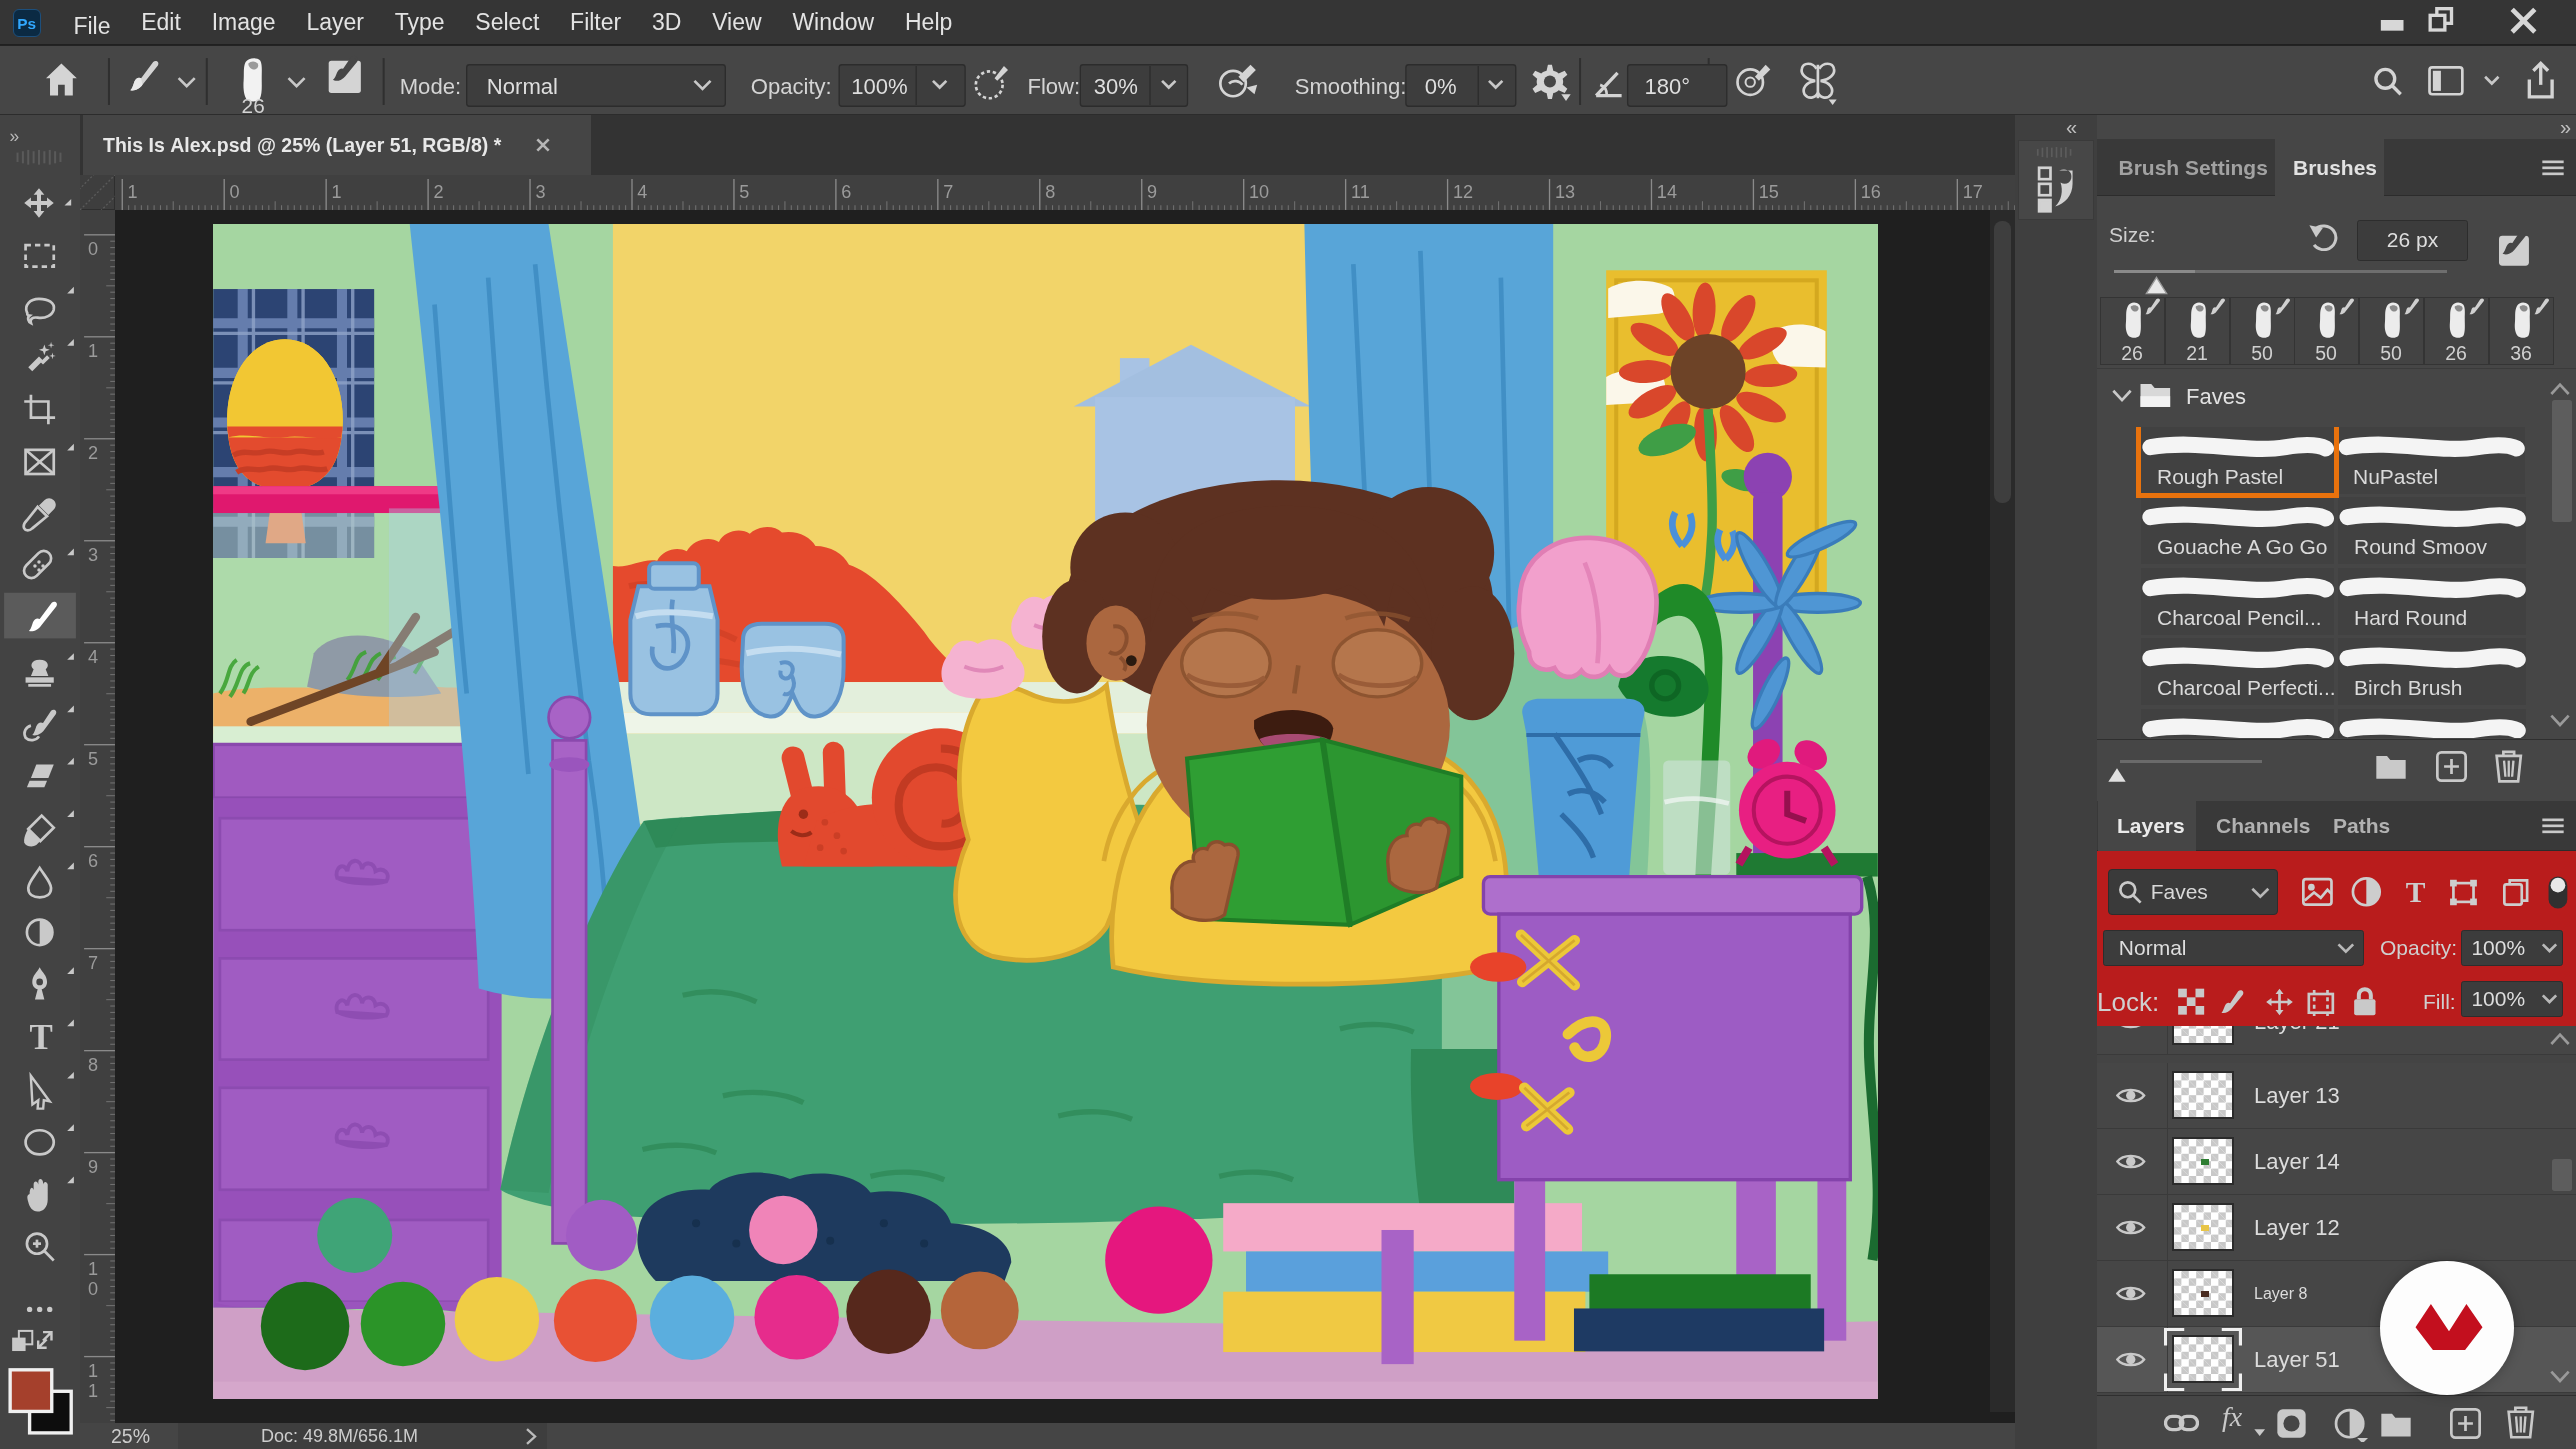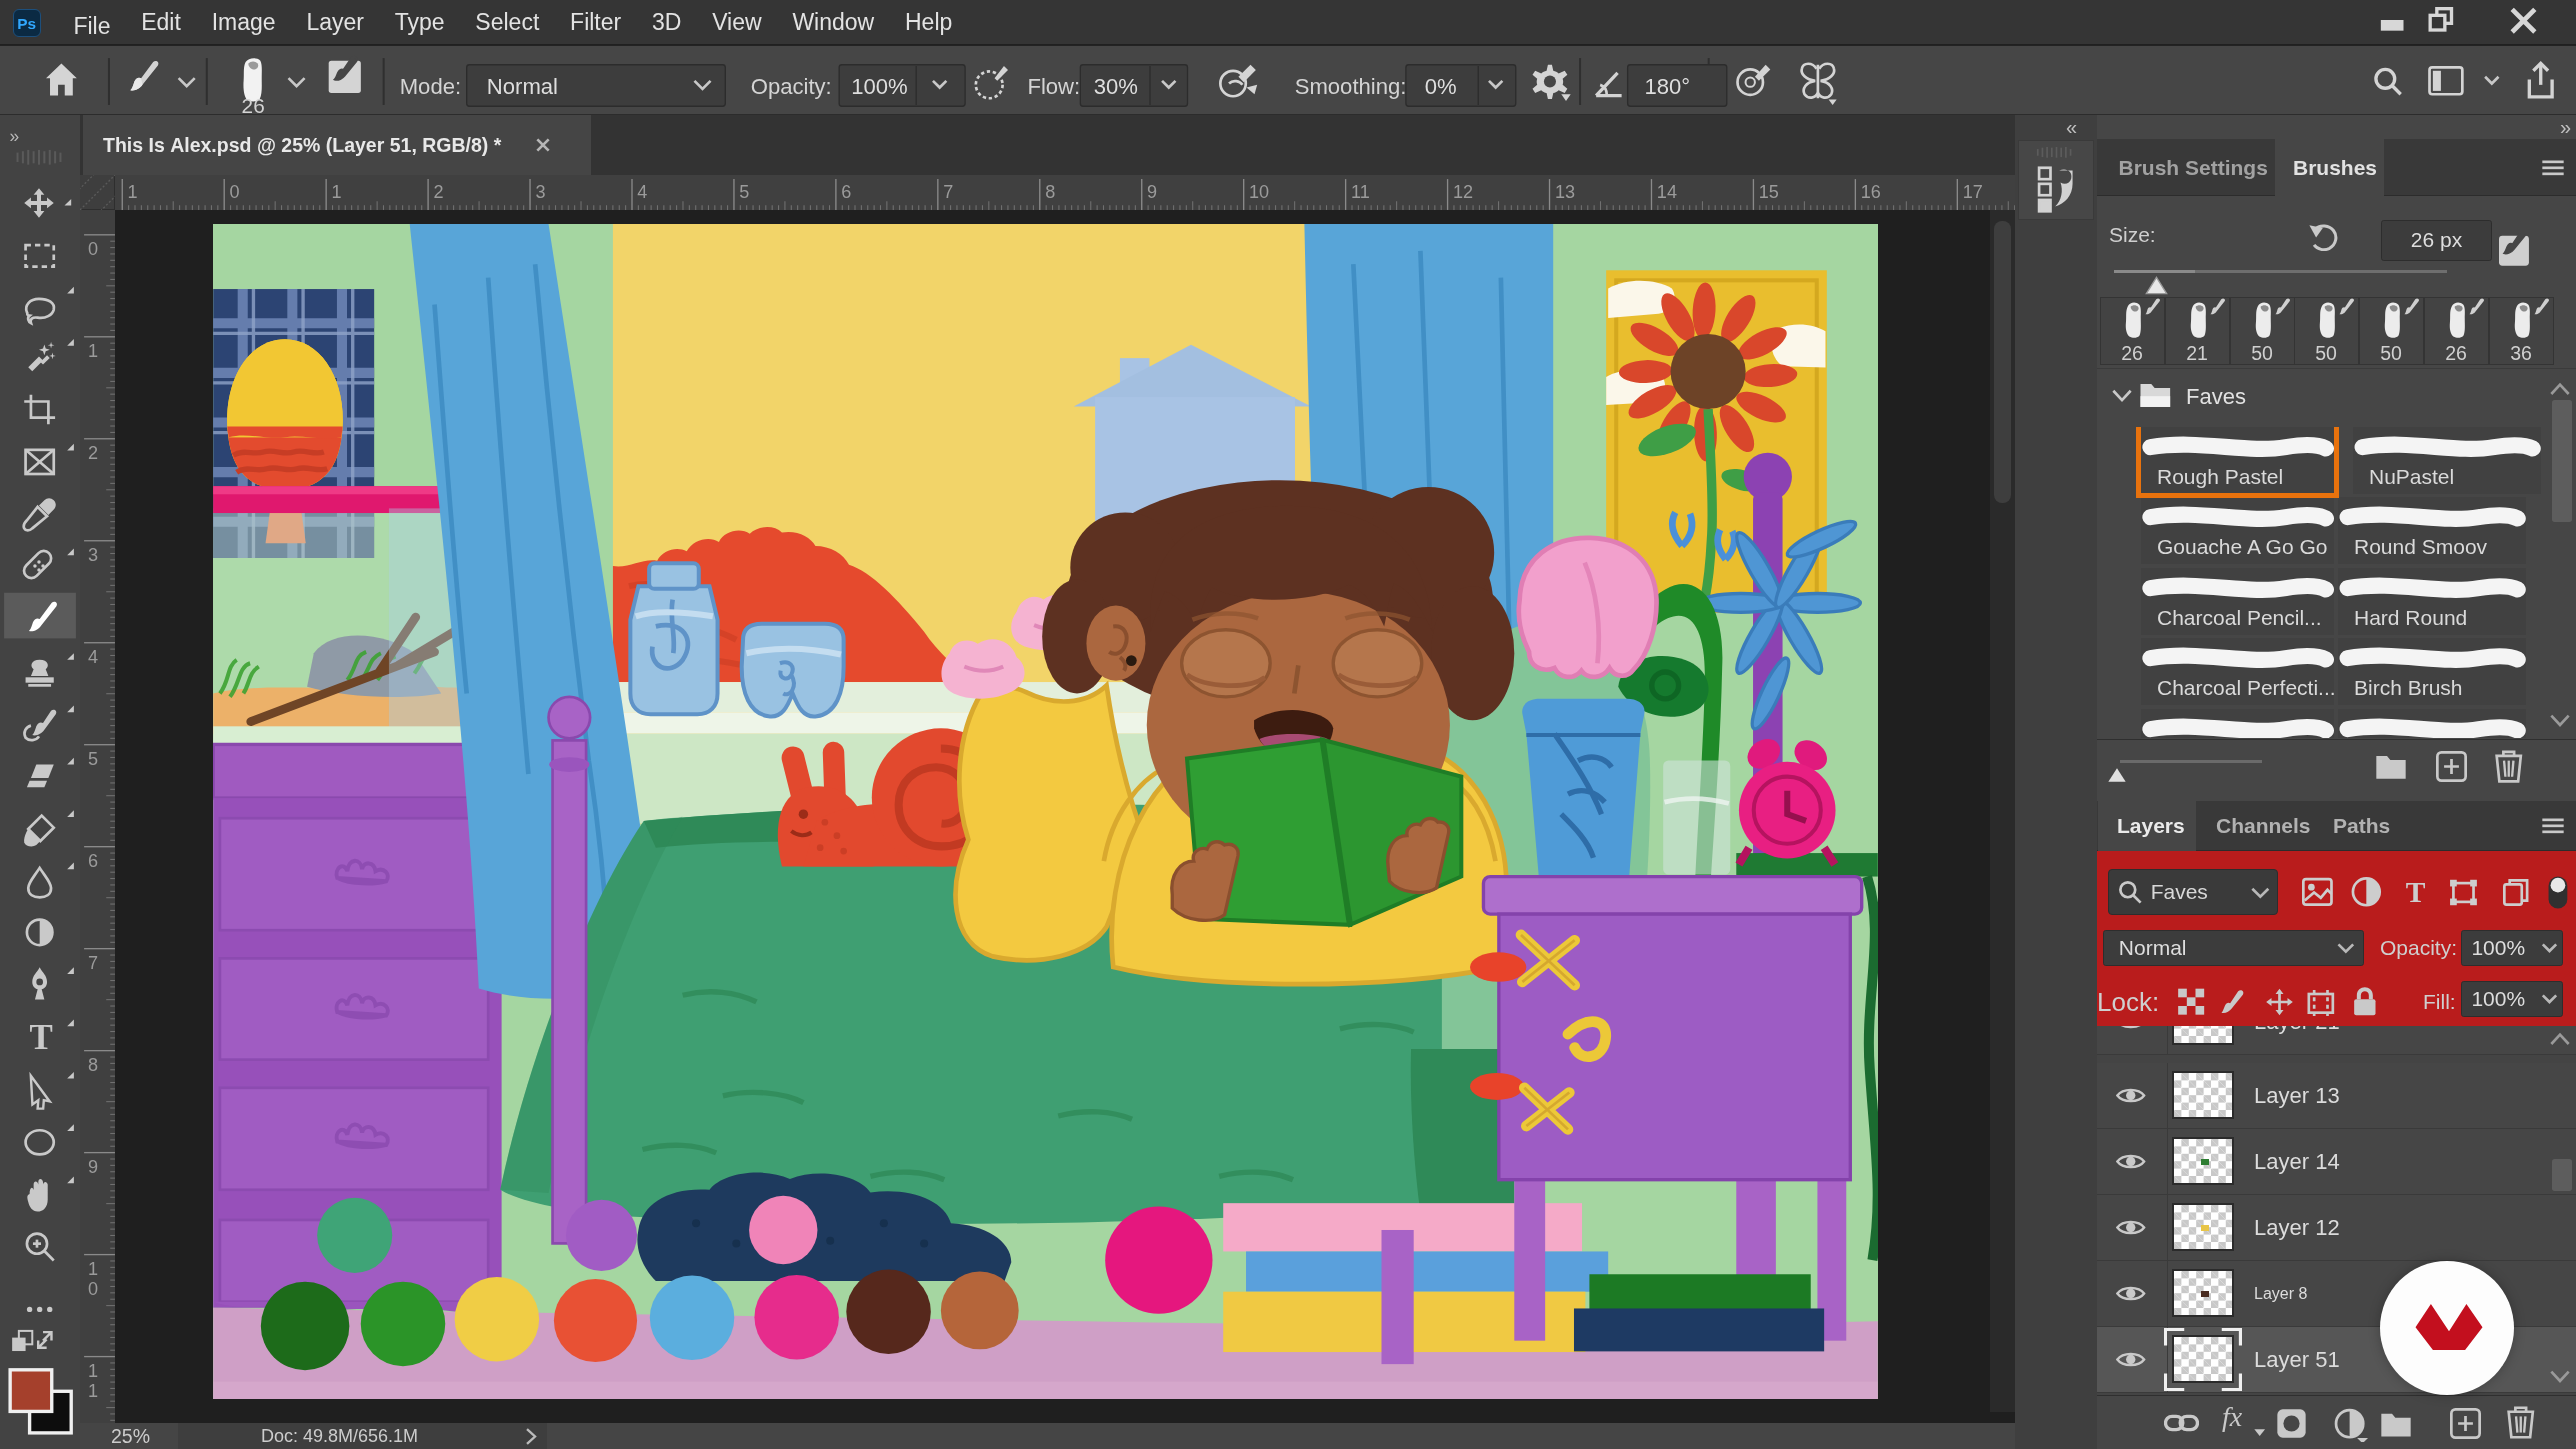--- a/index.html
+++ b/index.html
@@ -1188,21 +1188,21 @@
           <line x1="2" y1="22" x2="34" y2="22"></line>
         </g>
     </svg>
   </div>
   <div id="brushbody" class="abs" style="left:0;top:81px;width:479px;height:597px;background:#464646;">
     <div class="abs" style="left:12px;top:27px;color:#cfcfcf;font-size:21px;">Size:</div>
     <svg class="abs" style="left:211px;top:28px;" width="31" height="27" viewBox="0 0 46 40">
       <path d="M10,8 C18,0 32,2 38,10 C44,18 42,30 32,36 C24,40 14,38 9,31" fill="none" stroke="#c9c9c9" stroke-width="4.5"></path>
       <path d="M2,2 L12,20 L22,6 Z" fill="#c9c9c9"></path>
     </svg>
-    <div class="abs" style="left:260px;top:23.5px;width:111px;height:41px;background:#3c3c3c;border:1.3px solid #2d2d2d;border-radius:2.7px;color:#dedede;font-size:21px;line-height:38px;text-align:center;margin-left:24px;">26 px</div>
+    <div class="abs" style="left:260px;top:23.5px;width:111px;height:41px;background:#3c3c3c;border:1.3px solid #2d2d2d;border-radius:2.7px;color:#dedede;font-size:21px;line-height:38px;text-align:center;">26 px</div>
     <svg class="abs" style="left:402px;top:37px;" width="34" height="34" viewBox="0 0 50 50">
       <rect x="0" y="4" width="44" height="44" rx="5" fill="#cfcfcf"></rect>
       <path d="M32,-2 C36,-6 42,-2 39,3 L22,24 C19,28 12,32 7,30 C10,27 10,24 12,20 C14,16 17,14 20,16 Z" fill="#464646" stroke="#464646" stroke-width="2"></path>
     </svg>
     <rect>
     <div class="abs" style="left:17px;top:74px;width:333px;height:3.4px;background:#6e6e6e;"></div>
     <div class="abs" style="left:17px;top:74px;width:81px;height:3.4px;background:#8a8a8a;"></div>
     <svg class="abs" style="left:48px;top:80px;" width="23" height="19" viewBox="0 0 34 28">
           <path d="M17,2 L32,26 L2,26 Z" fill="#e8e8e8" stroke="#9a9a9a" stroke-width="2"></path>
         </svg>
@@ -1257,21 +1257,21 @@
       <svg class="abs" style="left:42px;top:10.7px;" width="34" height="31" viewBox="0 0 50 46">
         <path d="M2,6 L18,6 L23,12 L46,12 L46,40 L2,40 Z" fill="#d8d8d8"></path>
         <path d="M2,24 L46,24 L46,40 L2,40 Z" fill="#f2f2f2"></path>
       </svg>
       <div class="abs" style="left:89px;top:0;height:56px;line-height:56px;color:#e2e2e2;font-size:22px;">Faves</div>
     </div>
     <div id="brushgrid" class="abs" style="left:0;top:231px;width:448px;height:311px;overflow:hidden;">
           <div class="abs" style="left:44px;top:0px;width:193px;height:67px;background:#414141;"><svg width="193" height="67" viewBox="0 0 288 100">
               <path d="M14,30 C86.39999999999999,18 158.4,40 216,30 C253.44,24 268,28 276,32" fill="none" stroke="#f4f4f4" stroke-width="24" stroke-linecap="round"></path>
             </svg><div class="abs" style="left:16px;top:38px;color:#dadada;font-size:21px;white-space:nowrap;">Rough Pastel</div></div>
-          <div class="abs" style="left:256px;top:0px;width:188px;height:67px;background:#414141;"><svg width="188" height="67" viewBox="0 0 280 100">
+          <div class="abs" style="left:240px;top:0px;width:188px;height:67px;background:#414141;"><svg width="188" height="67" viewBox="0 0 280 100">
               <path d="M14,30 C84,18 154,40 210,30 C246.4,24 260,28 268,32" fill="none" stroke="#f4f4f4" stroke-width="24" stroke-linecap="round"></path>
             </svg><div class="abs" style="left:16px;top:38px;color:#dadada;font-size:21px;white-space:nowrap;">NuPastel</div></div>
           <div class="abs" style="left:44px;top:70px;width:193px;height:67px;background:#414141;"><svg width="193" height="67" viewBox="0 0 288 100">
               <path d="M14,30 C86.39999999999999,18 158.4,40 216,30 C253.44,24 268,28 276,32" fill="none" stroke="#f4f4f4" stroke-width="24" stroke-linecap="round"></path>
             </svg><div class="abs" style="left:16px;top:38px;color:#dadada;font-size:21px;white-space:nowrap;">Gouache A Go Go</div></div>
           <div class="abs" style="left:241px;top:70px;width:188px;height:67px;background:#414141;"><svg width="188" height="67" viewBox="0 0 280 100">
               <path d="M14,30 C84,18 154,40 210,30 C246.4,24 260,28 268,32" fill="none" stroke="#f4f4f4" stroke-width="24" stroke-linecap="round"></path>
             </svg><div class="abs" style="left:16px;top:38px;color:#dadada;font-size:21px;white-space:nowrap;">Round Smoov</div></div>
           <div class="abs" style="left:44px;top:141px;width:193px;height:67px;background:#414141;"><svg width="193" height="67" viewBox="0 0 288 100">
               <path d="M14,30 C86.39999999999999,18 158.4,40 216,30 C253.44,24 268,28 276,32" fill="none" stroke="#f4f4f4" stroke-width="24" stroke-linecap="round"></path>

